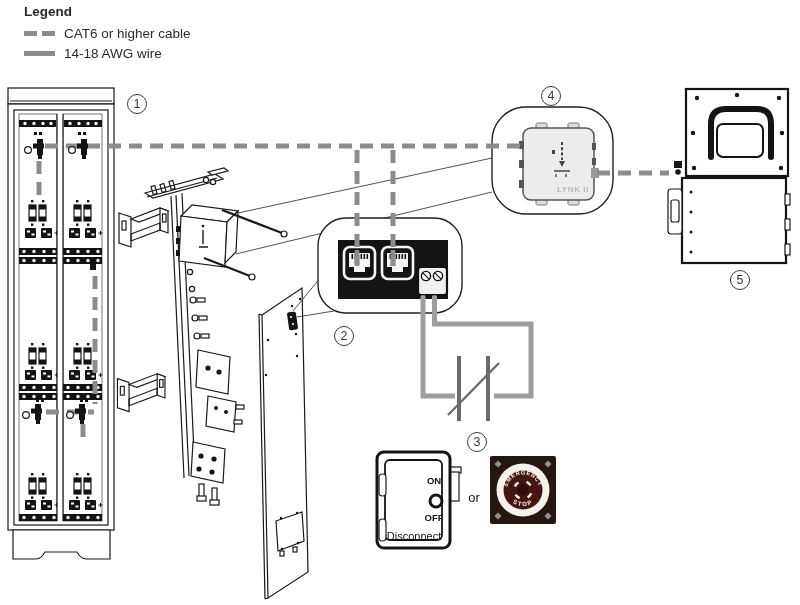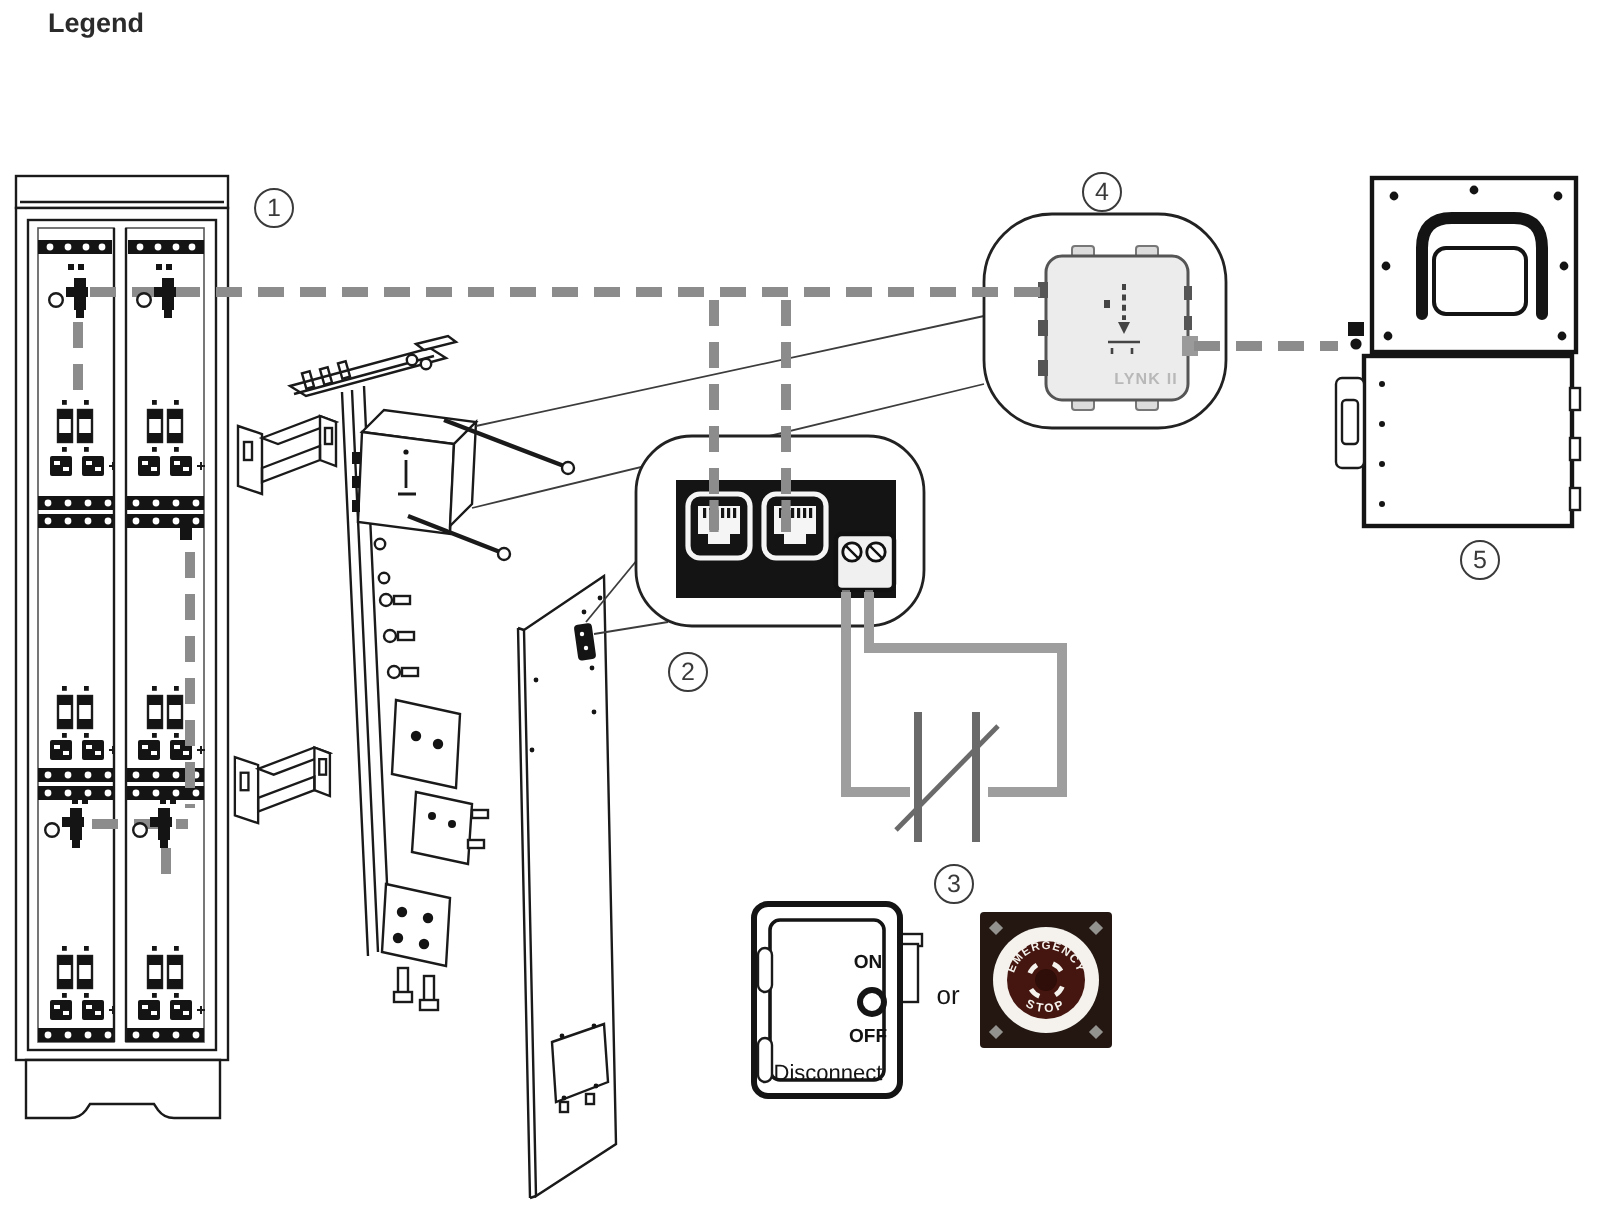--- a/index.html
+++ b/index.html
@@ -357,20 +357,33 @@
       <circle cx="691" cy="232" r="1.5" class="kf"></circle>
         <circle cx="691" cy="252" r="1.5" class="kf"></circle>
       <rect x="785" y="194" width="5" height="11" class="kw" stroke-width="1.4"></rect>
       <rect x="785" y="219" width="5" height="11" class="kw" stroke-width="1.4"></rect>
       <rect x="785" y="244" width="5" height="11" class="kw" stroke-width="1.4"></rect>
     </g>
   </svg>
 
   <div class="legend">
     <div class="legend-title">Legend</div>
+    <div class="legend-row">
+      <span class="legend-swatch">
+        <span class="dash1"></span>
+          <span class="dash2"></span>
+      </span>
+      <span class="legend-label">CAT6 or higher cable</span>
+    </div>
+    <div class="legend-row">
+      <span class="legend-swatch">
+        <span class="solidline"></span>
+      </span>
+      <span class="legend-label">14-18 AWG wire</span>
+    </div>
   </div>
 
   <div class="cnum" style="left:127px;top:94px;">1</div>
   <div class="cnum" style="left:334px;top:326px;">2</div>
   <div class="cnum" style="left:467px;top:432px;">3</div>
   <div class="cnum" style="left:541px;top:86px;">4</div>
   <div class="cnum" style="left:730px;top:270px;">5</div>
 
 </div>
 

